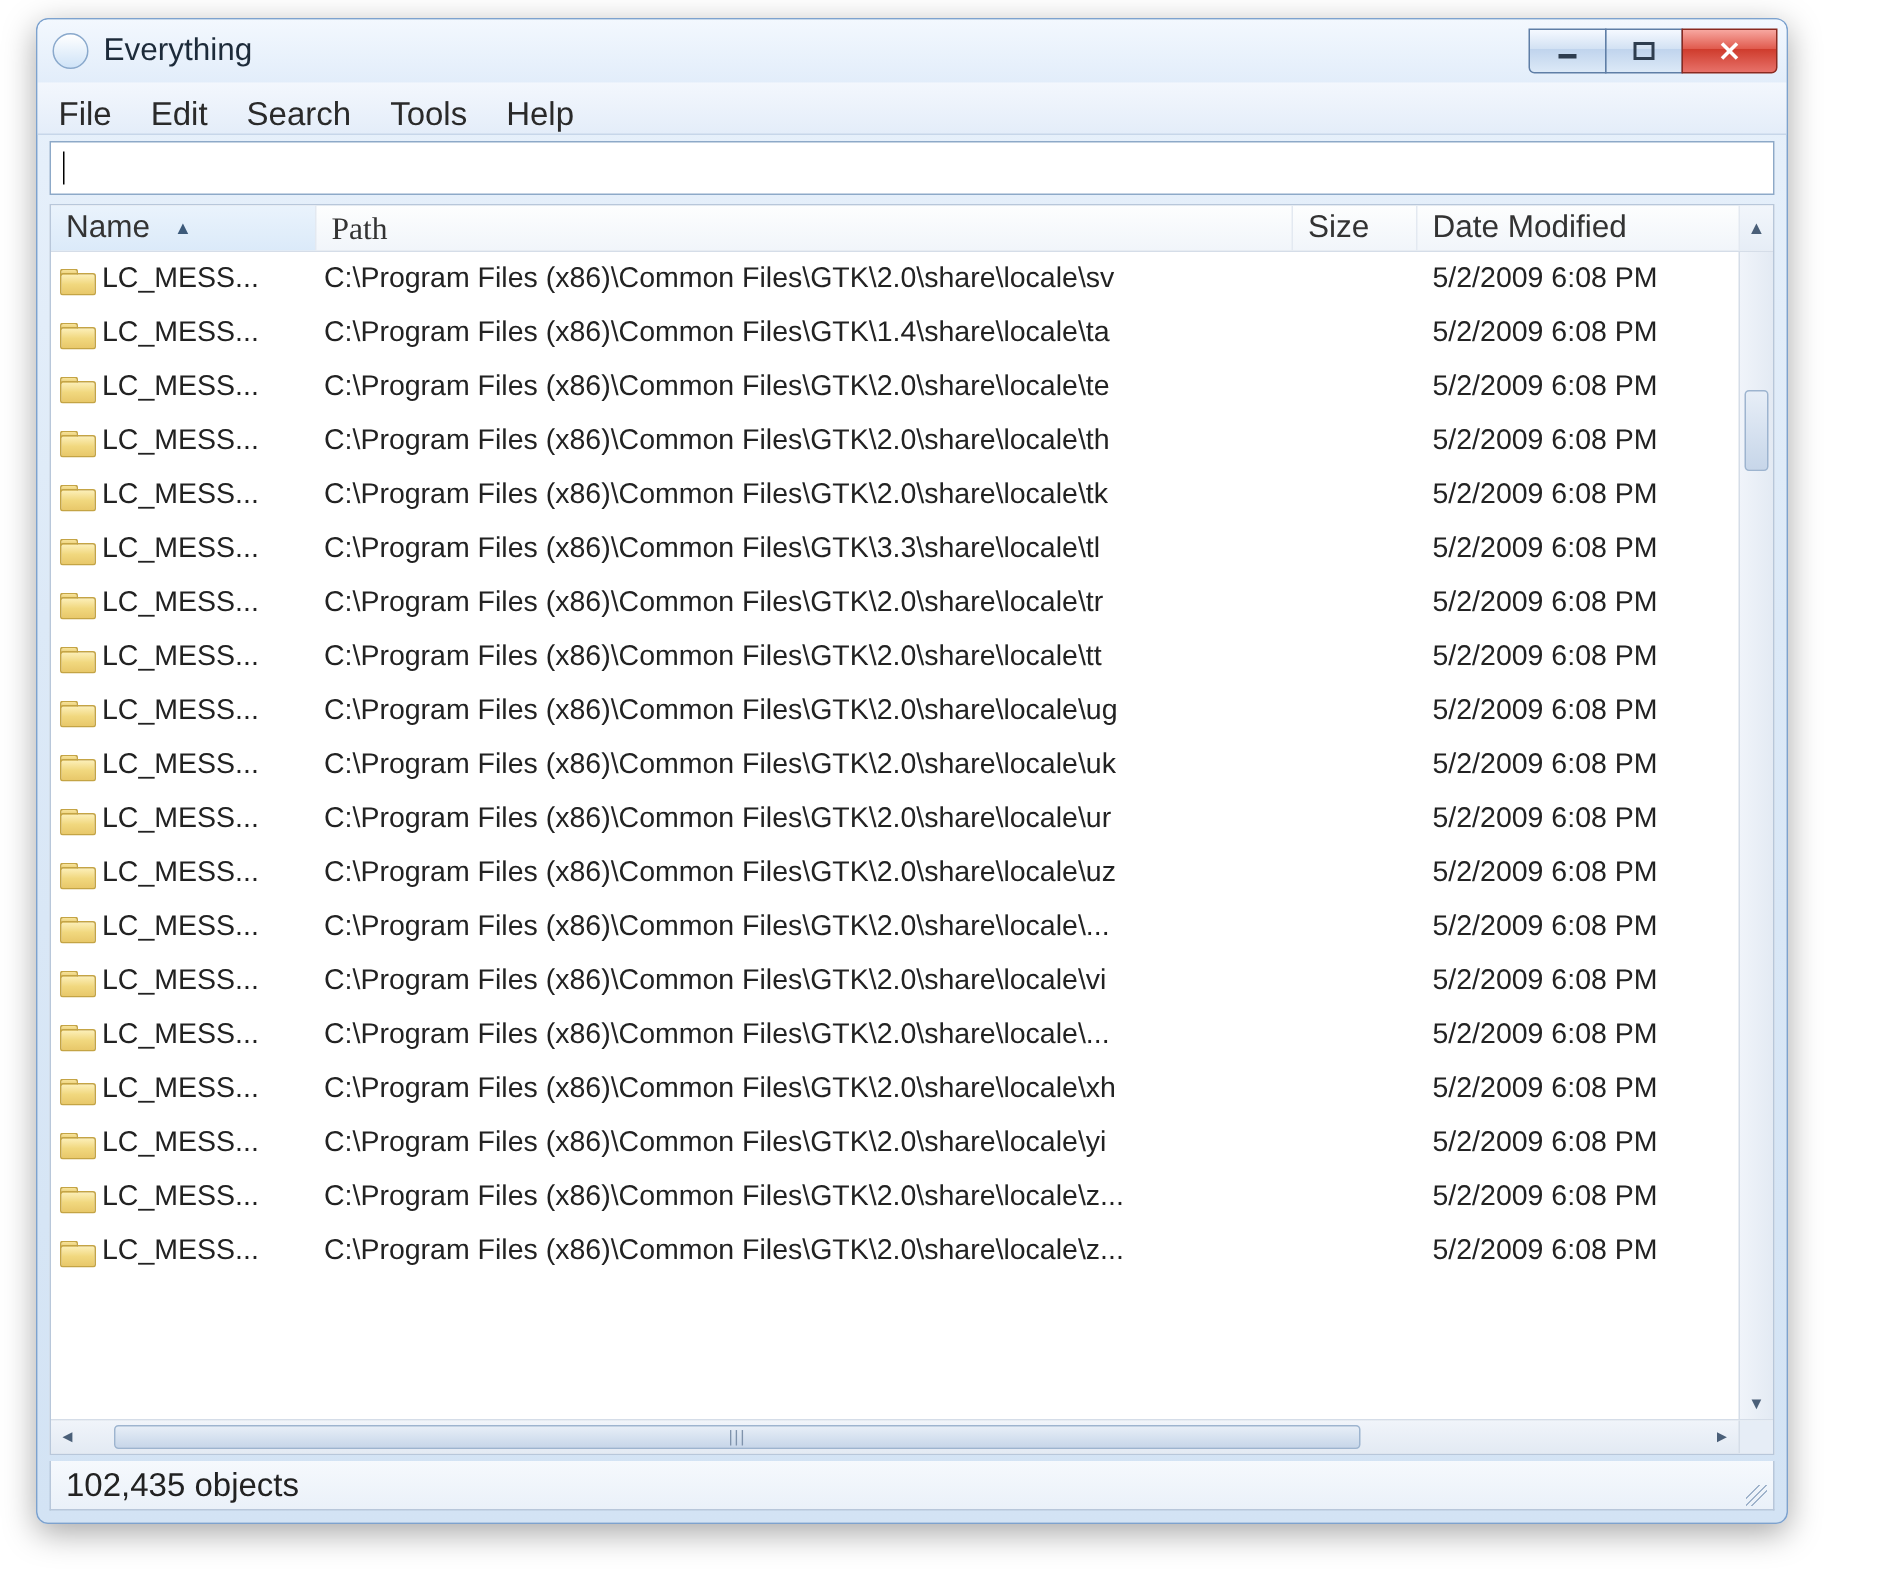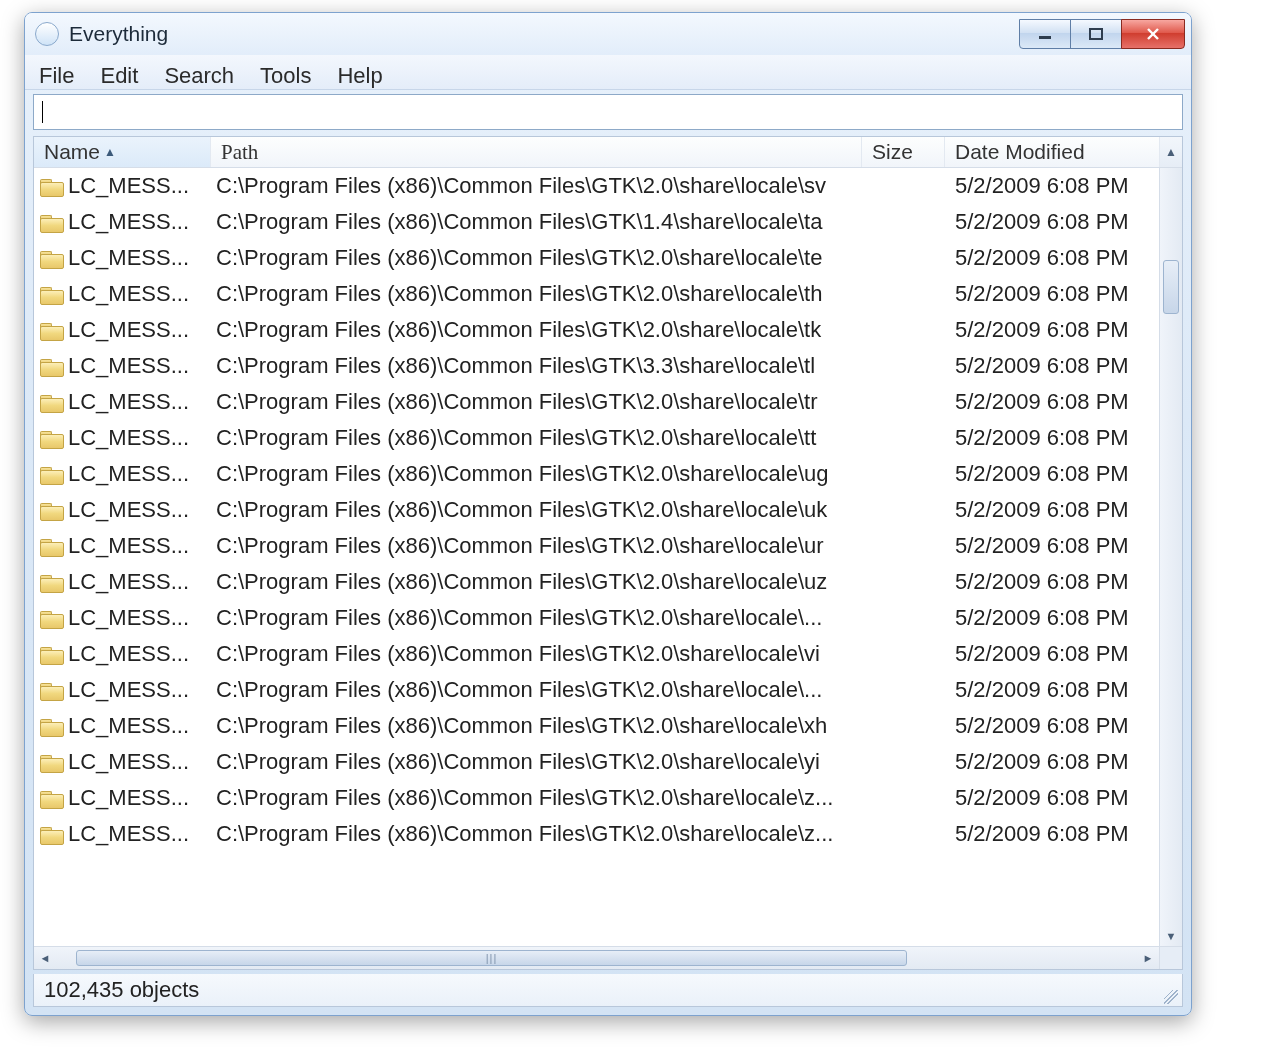--- a/index.html
+++ b/index.html
@@ -137,20 +137,21 @@
   .hcell {
     display: flex;
     align-items: center;
     padding: 0 10px;
     border-right: 1px solid #e3e9f1;
     white-space: nowrap;
     overflow: hidden;
   }
   .hcell.sorted {
     background: linear-gradient(#eaf3fc, #dbeaf9);
+    gap: 12px;
   }
   .sort-arrow {
     font-size: 12px;
     margin-left: 4px;
     color: #3c5a7a;
   }
   .col-name  { width: 156px; flex: 0 0 auto; }
   .col-path  { flex: 1; font-family: Liberation Serif, serif; }
   .col-size  { width: 62px; flex: 0 0 auto; }
   .col-date  { width: 194px; flex: 0 0 auto; }
@@ -164,21 +165,21 @@
     display: flex;
   }
   .rows {
     flex: 1;
     overflow: hidden;
   }
   .row {
     display: flex;
     height: 36px;
     align-items: center;
-    font-size: 22px;
+    font-size: 19px;
     color: #222;
     white-space: nowrap;
   }
   .cell { overflow: hidden; text-overflow: ellipsis; padding: 0 10px; }
   .cell.name { width: 156px; flex: 0 0 auto; display:flex; align-items:center; gap:6px; padding-left:6px;}
   .cell.path { flex: 1; }
   .cell.size { width: 62px; flex: 0 0 auto; }
   .cell.date { width: 194px; flex: 0 0 auto; }
   .folder-icon {
     width: 22px; height: 18px;

